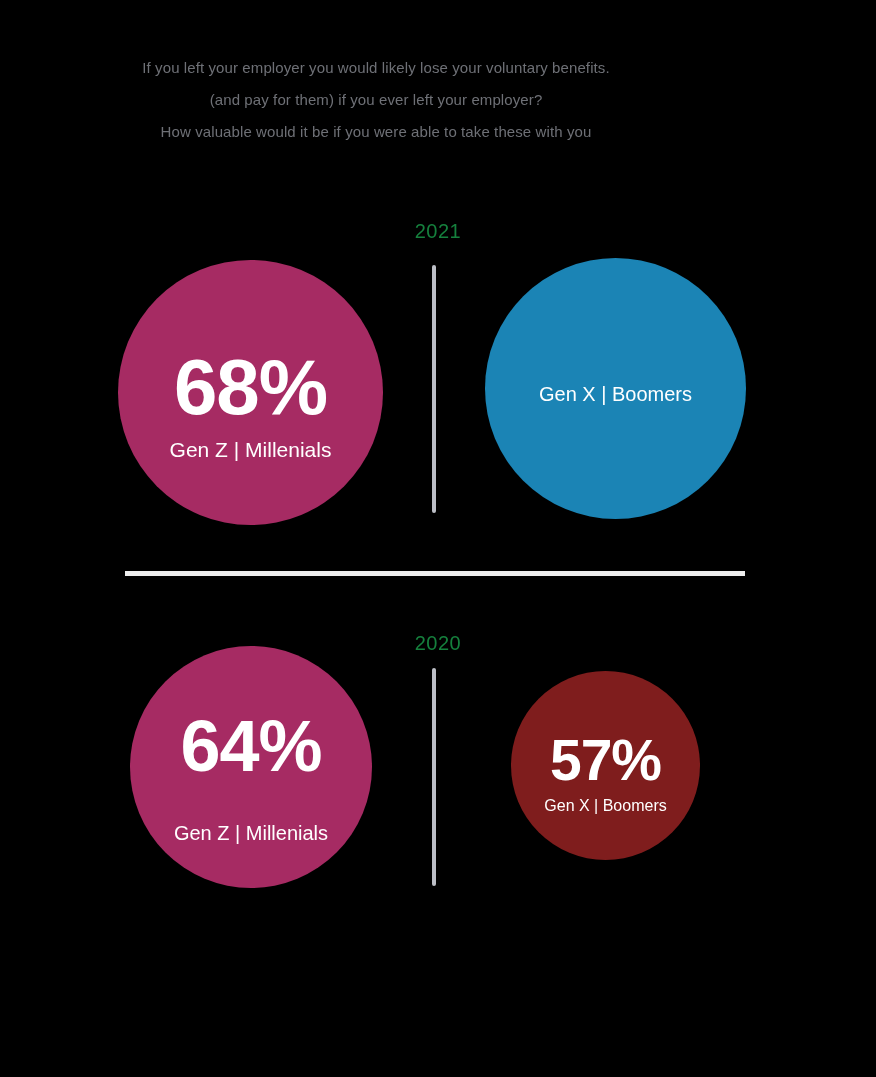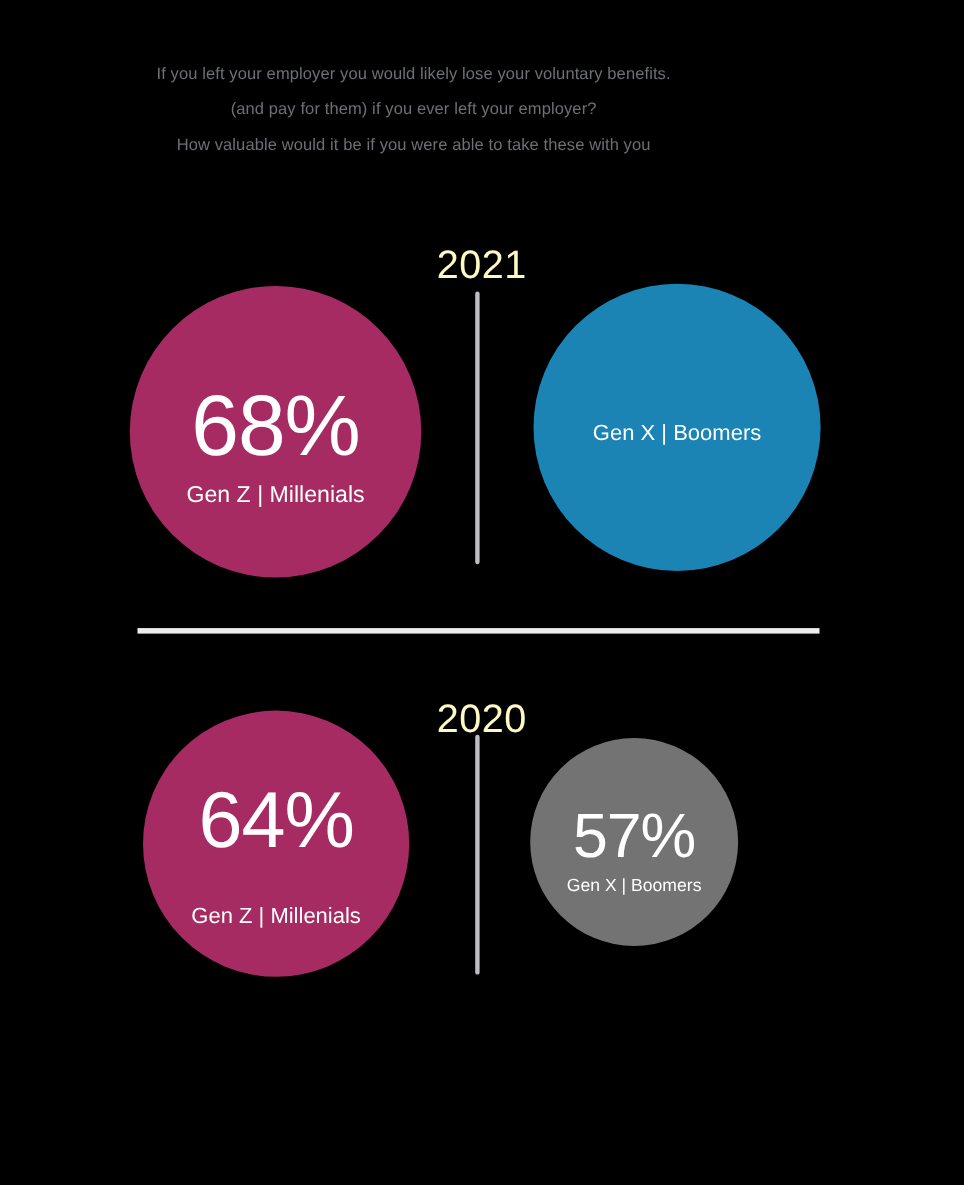--- a/index.html
+++ b/index.html
@@ -30,22 +30,22 @@
     letter-spacing: 0.1px;
   }
   #question-title .tline { display: block; white-space: nowrap; }
 
   
   .year-label {
     position: absolute;
     width: 876px;
     left: 0;
     text-align: center;
-    color: #fef9c3;
-    font-size: 36px;
+    color: #15803d;
+    font-size: 20px;
     font-weight: 400;
     letter-spacing: 0.5px;
   }
   #year-label-2021 { top: 220px; }
   #year-label-2020 { top: 612px; margin-top: 20px; }
 
   
   .v-divider {
     position: absolute;
     width: 4px;
@@ -69,21 +69,21 @@
     position: absolute;
     border-radius: 50%;
     display: flex;
     flex-direction: column;
     align-items: center;
     justify-content: center;
     color: #FFFFFF;
     box-sizing: border-box;
   }
   .stat-value {
-    font-weight: 400;
+    font-weight: 700;
     line-height: 0.98;
     letter-spacing: -1px;
     display: block;
   }
   .stat-caption {
     font-weight: 400;
     display: block;
     white-space: nowrap;
   }
 
@@ -107,22 +107,22 @@
   #circle-2020-genz {
     left: 130px; top: 646px; width: 242px; height: 242px;
     background: #A62B63;
     gap: 30px;
   }
   #circle-2020-genz .stat-value { font-size: 72px; margin-top: 22px; }
   #circle-2020-genz .stat-caption { font-size: 20px; margin-top: 11px; }
 
   
   #circle-2020-genx {
-    left: 482px; top: 671px; width: 189px; height: 189px;
-    background: #737373;
+    left: 511px; top: 671px; width: 189px; height: 189px;
+    background: #7f1d1d;
   }
   #circle-2020-genx .stat-value { font-size: 57px; margin-top: 17px; }
   #circle-2020-genx .stat-caption { font-size: 16px; margin-top: 8px; }
 </style>
 </head>
 <body>
 
 <div id="question-title">
   <span class="tline">If you left your employer you would likely lose your voluntary benefits.</span>
   <span class="tline">(and pay for them) if you ever left your employer?</span>

